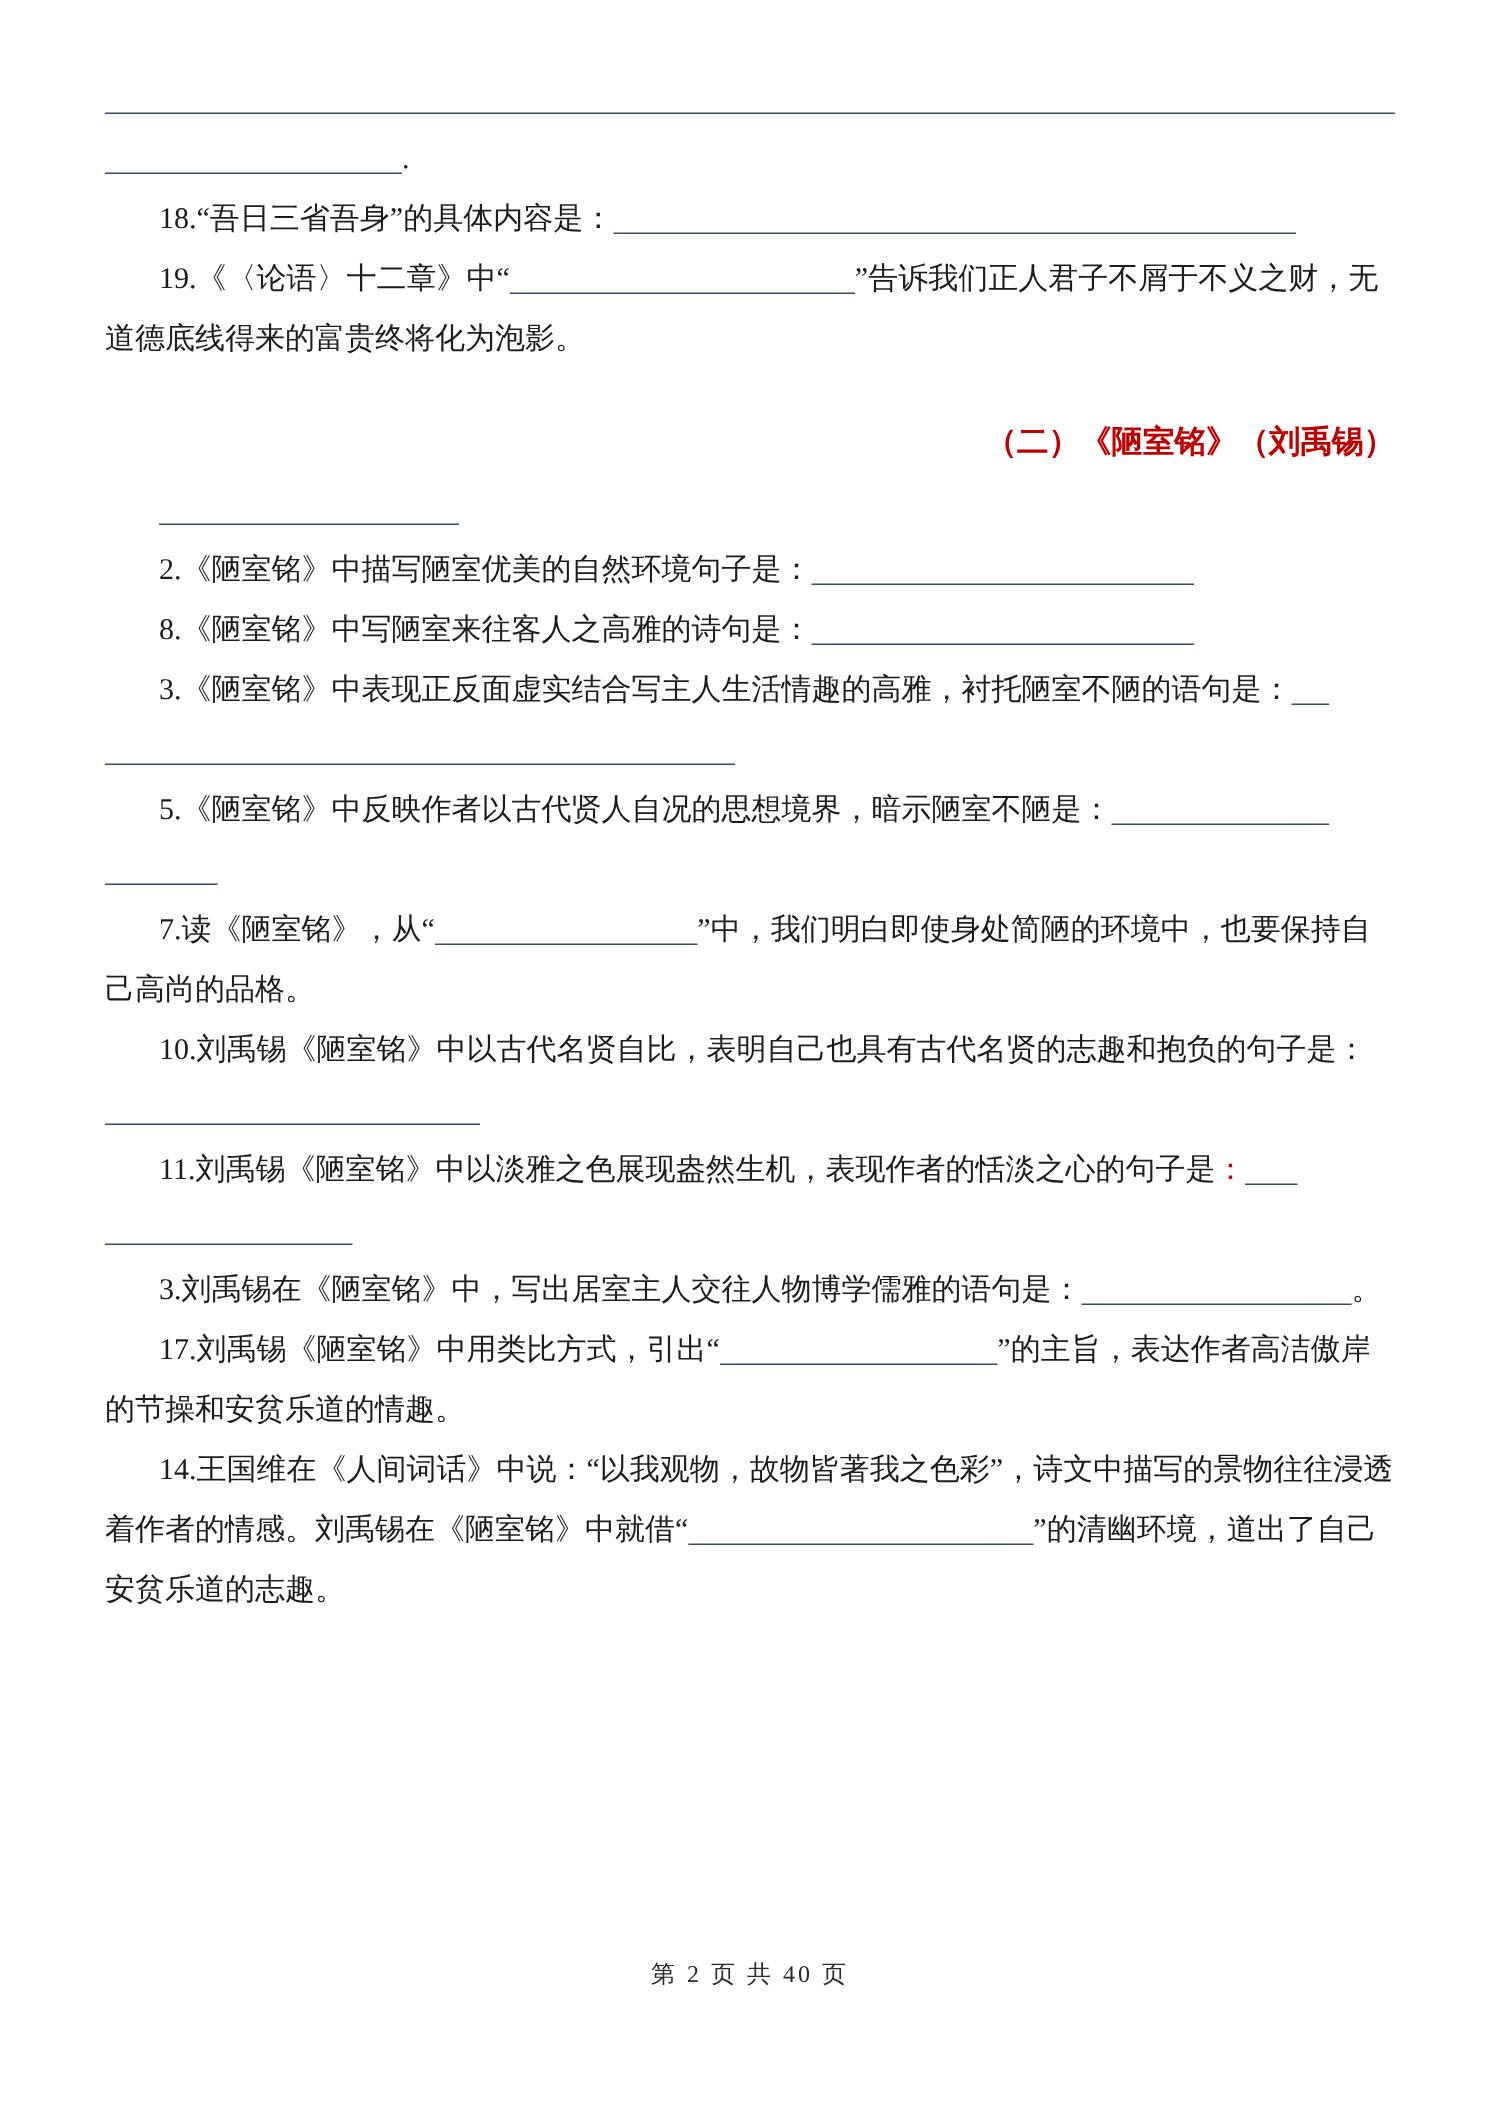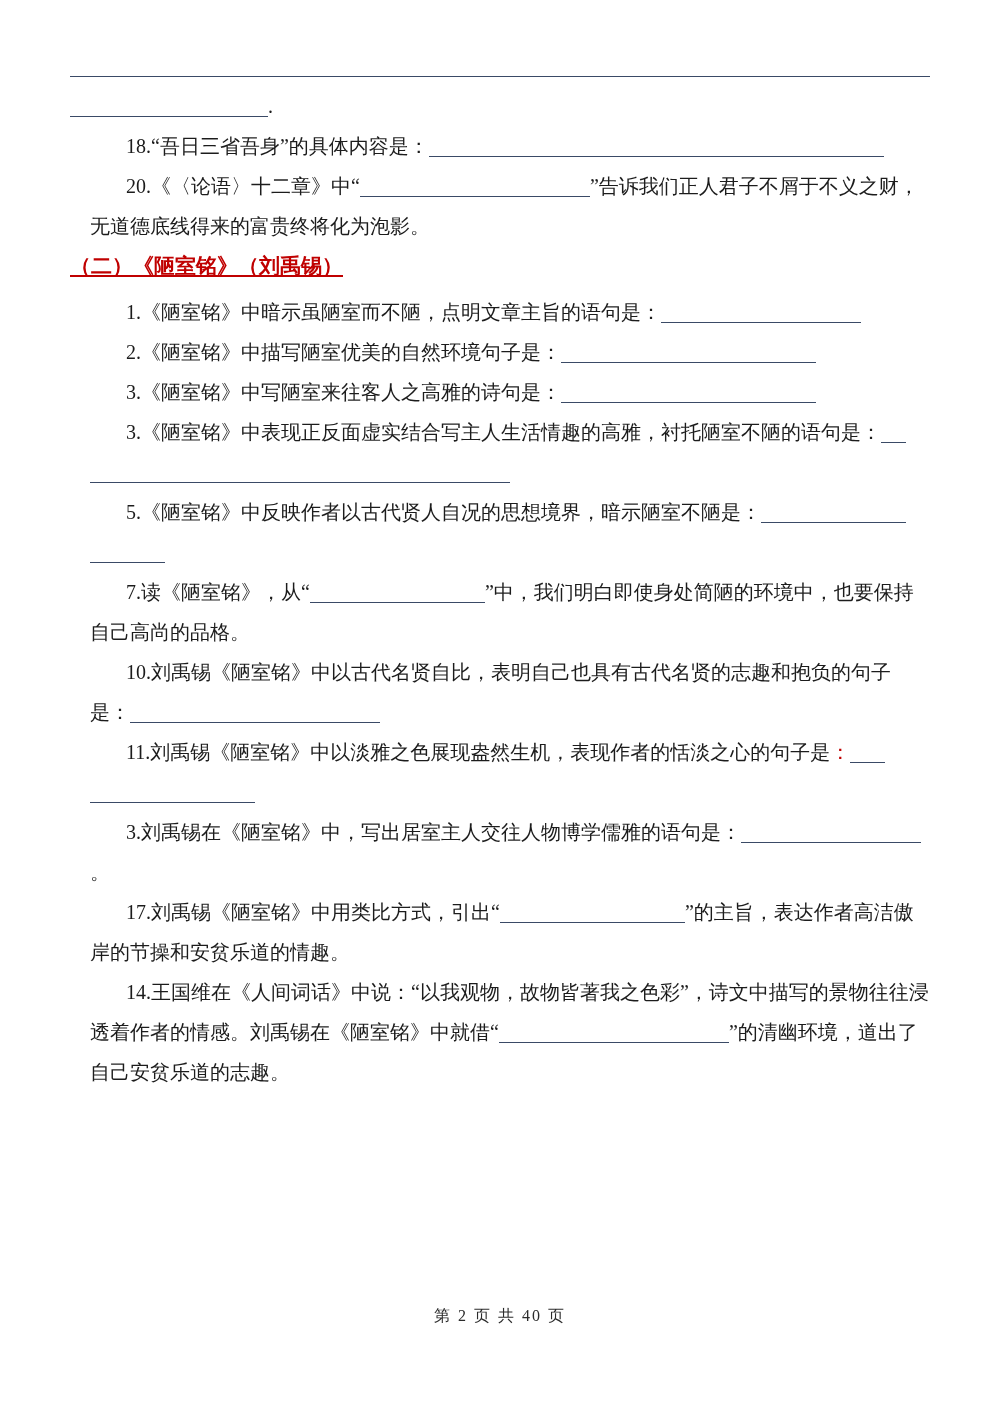--- a/index.html
+++ b/index.html
@@ -9,30 +9,30 @@
     margin:0 auto;
     background:#ffffff;
     box-sizing:border-box;
     padding:46px 70px 0 70px;
     overflow:hidden;
     font-family:"Liberation Serif","DejaVu Serif",serif;
     font-size:20px;
     color:#1c1c1c;
   }
   p.para { margin:0; line-height:40px; }
-  p.item { text-indent:36px;margin-left:20px; }
+  p.item { text-indent:36px; }
   p.line { text-indent:0; }
   p.heading {
-    text-align:left;
+    text-align:right;
     text-indent:0;
     font-weight:bold;
     font-size:21px;
     color:var(--red,#c00000);
+    margin-top:28px;
     margin-bottom:6px;
-    text-decoration:underline;
   }
   .run { white-space:pre-wrap; }
   .red { color:var(--red,#c00000); }
   .blank {
     display:inline-block;
     height:20px;
     border-bottom:1.6px solid var(--blank,#3a4a66);
     vertical-align:-4px;
   }
   .footer {
@@ -46,25 +46,25 @@
   }
 </style>
 </head>
 <body>
 
 <div class="page">
   <div>
       <p class="para line"><span class="blank" style="width: 860px;"></span></p>
       <p class="para line"><span class="blank" style="width: 198px;"></span><span class="run">.</span></p>
       <p class="para item"><span class="run">18.“吾日三省吾身”的具体内容是：</span><span class="blank" style="width: 455px;"></span></p>
-      <p class="para item"><span class="run">20.《〈论语〉十二章》中“</span><span class="blank" style="width: 230px;"></span><span class="run">”告诉我们正人君子不屑于不义之财，无道德底线得来的富贵终将化为泡影。</span></p>
+      <p class="para item"><span class="run">19.《〈论语〉十二章》中“</span><span class="blank" style="width: 230px;"></span><span class="run">”告诉我们正人君子不屑于不义之财，无道德底线得来的富贵终将化为泡影。</span></p>
       <p class="para heading"><span class="run">（二）《陋室铭》（刘禹锡）</span></p>
-      <p class="para item"><span class="run">1.《陋室铭》中暗示虽陋室而不陋，点明文章主旨的语句是：</span><span class="blank" style="width: 200px;"></span></p>
+      <p class="para item"><span class="blank" style="width: 200px;"></span></p>
       <p class="para item"><span class="run">2.《陋室铭》中描写陋室优美的自然环境句子是：</span><span class="blank" style="width: 255px;"></span></p>
-      <p class="para item"><span class="run">3.《陋室铭》中写陋室来往客人之高雅的诗句是：</span><span class="blank" style="width: 255px;"></span></p>
+      <p class="para item"><span class="run">8.《陋室铭》中写陋室来往客人之高雅的诗句是：</span><span class="blank" style="width: 255px;"></span></p>
       <p class="para item"><span class="run">3.《陋室铭》中表现正反面虚实结合写主人生活情趣的高雅，衬托陋室不陋的语句是：</span><span class="blank" style="width: 25px;"></span><span class="blank" style="width: 420px;"></span></p>
       <p class="para item"><span class="run">5.《陋室铭》中反映作者以古代贤人自况的思想境界，暗示陋室不陋是：</span><span class="blank" style="width: 145px;"></span><span class="blank" style="width: 75px;"></span></p>
       <p class="para item"><span class="run">7.读《陋室铭》，从“</span><span class="blank" style="width: 175px;"></span><span class="run">”中，我们明白即使身处简陋的环境中，也要保持自己高尚的品格。</span></p>
       <p class="para item"><span class="run">10.刘禹锡《陋室铭》中以古代名贤自比，表明自己也具有古代名贤的志趣和抱负的句子是：</span><span class="blank" style="width: 250px;"></span></p>
       <p class="para item"><span class="run">11.刘禹锡《陋室铭》中以淡雅之色展现盎然生机，表现作者的恬淡之心的句子是</span><span class="run red">：</span><span class="blank" style="width: 35px;"></span><span class="blank" style="width: 165px;"></span></p>
       <p class="para item"><span class="run">3.刘禹锡在《陋室铭》中，写出居室主人交往人物博学儒雅的语句是：</span><span class="blank" style="width: 135px;"></span><span class="blank" style="width: 45px;"></span><span class="run">。</span></p>
       <p class="para item"><span class="run">17.刘禹锡《陋室铭》中用类比方式，引出“</span><span class="blank" style="width: 185px;"></span><span class="run">”的主旨，表达作者高洁傲岸的节操和安贫乐道的情趣。</span></p>
       <p class="para item"><span class="run">14.王国维在《人间词话》中说：“以我观物，故物皆著我之色彩”，诗文中描写的景物往往浸透着作者的情感。刘禹锡在《陋室铭》中就借“</span><span class="blank" style="width: 230px;"></span><span class="run">”的清幽环境，道出了自己安贫乐道的志趣。</span></p>
     </div>
   <div class="footer">第 2 页 共 40 页</div>

